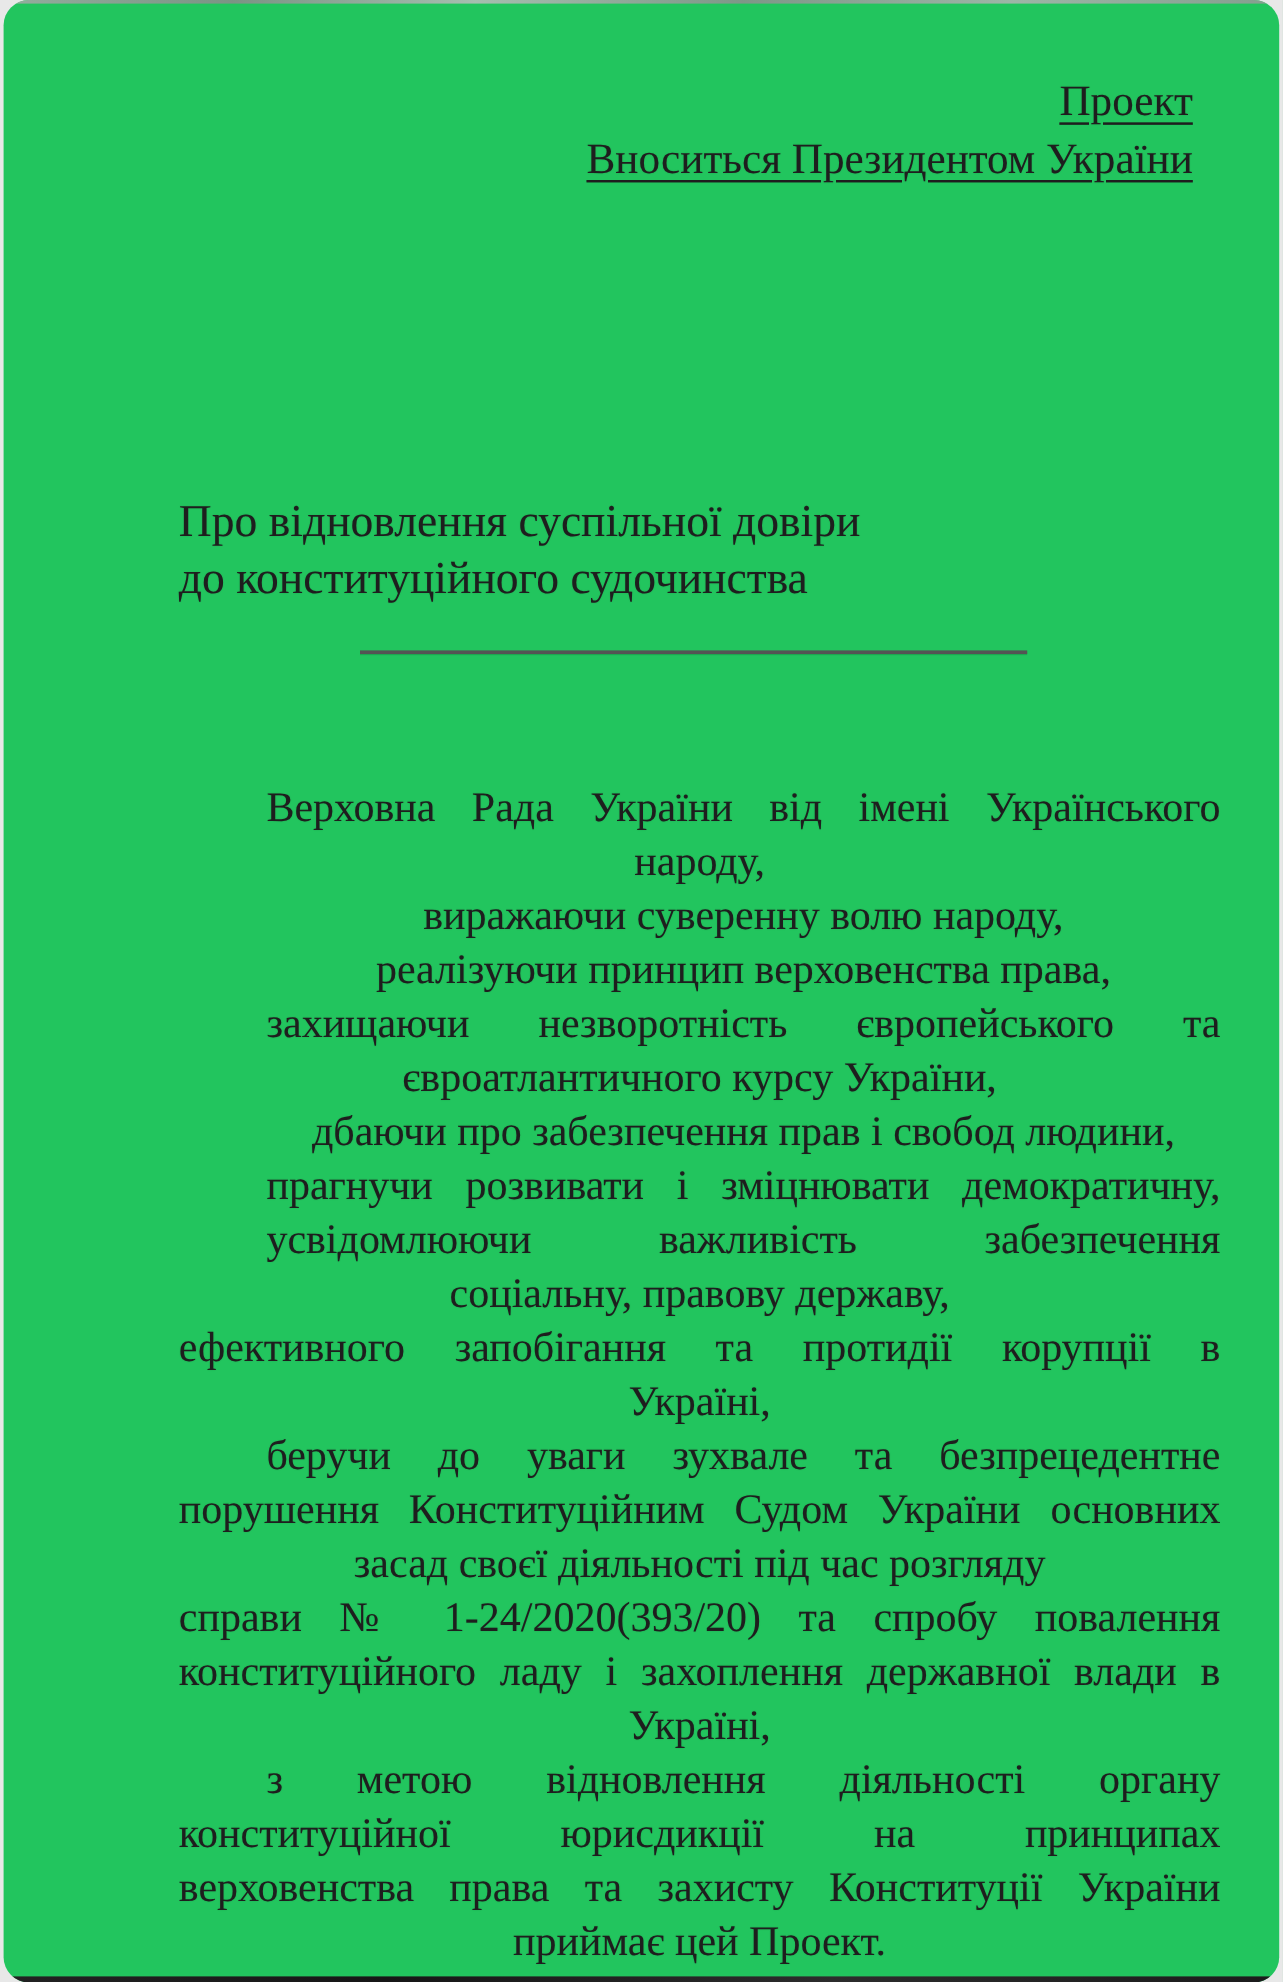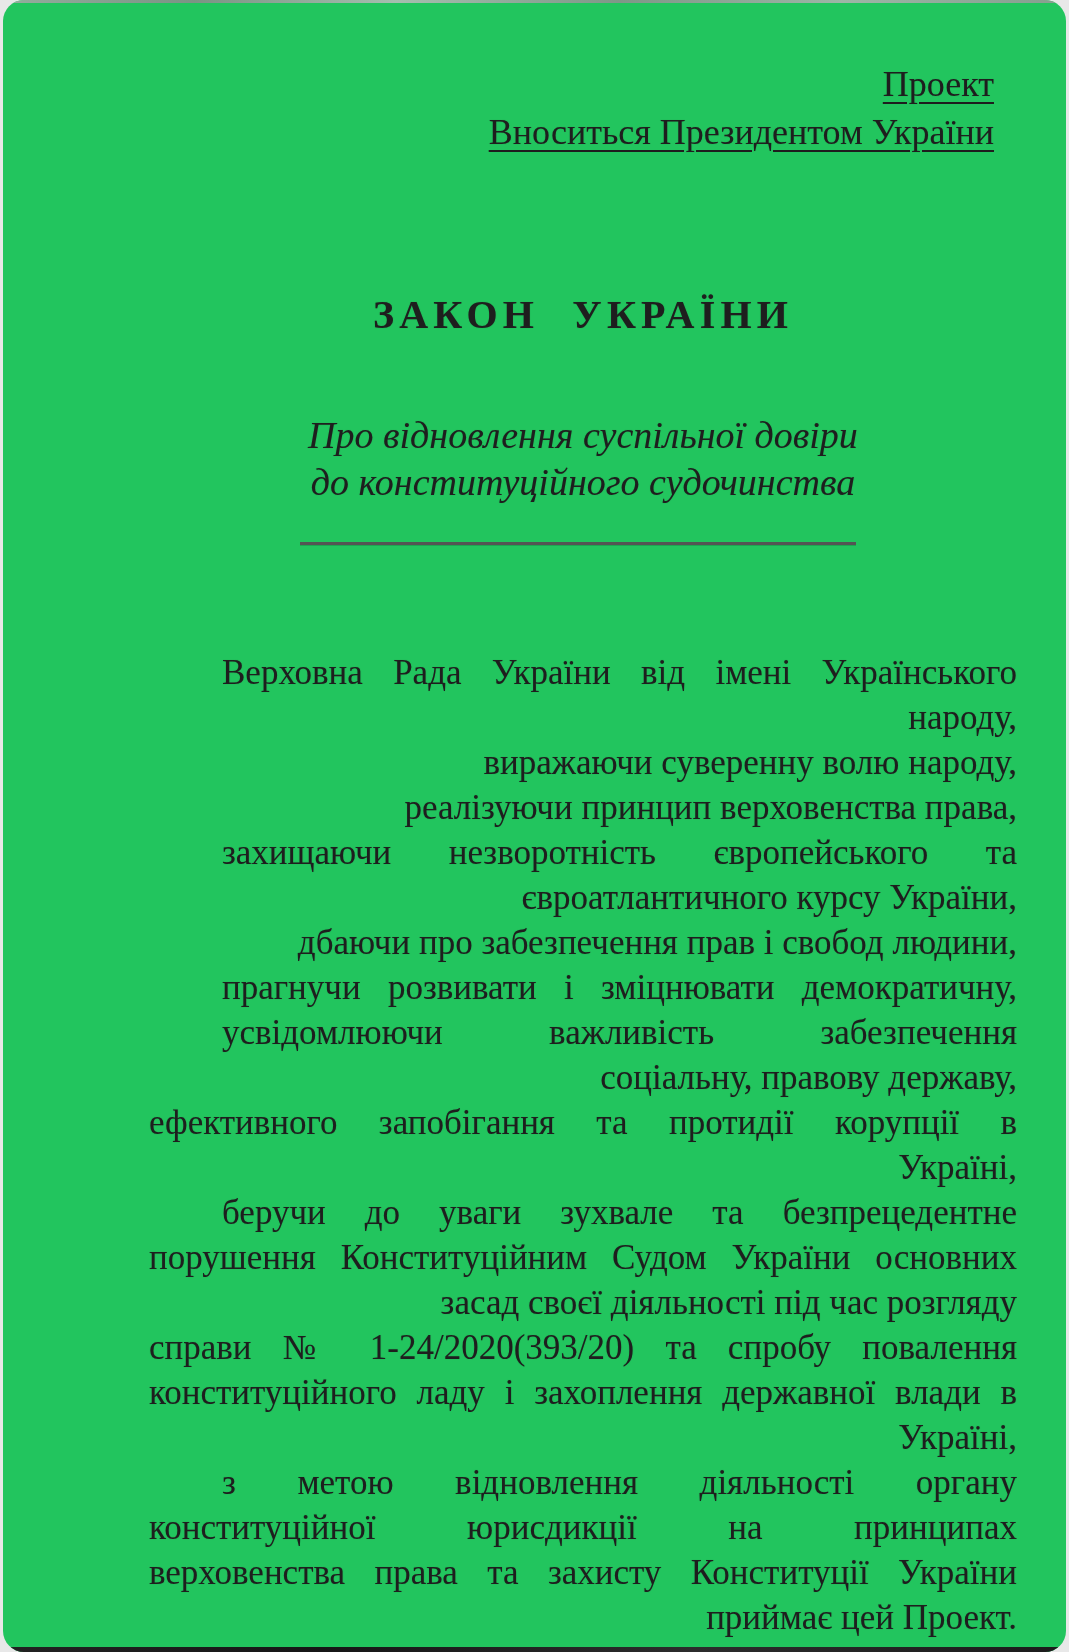--- a/index.html
+++ b/index.html
@@ -49,24 +49,23 @@
     letter-spacing: 0.13em;
     word-spacing: 0.45em;
     line-height: 44px;
     white-space: nowrap;
   }
   .doc-subtitle {
     position: absolute;
     top: 412px;
     left: 146px;
     width: 868px;
-    text-align: center;
+    text-align: left;
     font-size: 38px;
     line-height: 47px;
-    font-style: italic;
   }
   .divider {
     position: absolute;
     top: 542px;
     left: 297px;
     width: 556px;
     height: 3px;
     background: #545454;
     box-shadow: 0 1px 0 rgba(0,0,0,0.15);
   }
@@ -75,42 +74,41 @@
     top: 618px;
     left: 146px;
     width: 868px;
     font-size: 35px;
     line-height: 45px;
     margin-top: 32px;
   }
   .ln {
     height: 45px;
     overflow: hidden;
-    text-align: right;
+    text-align: center;
     white-space: normal;
   }
   .ln.ind { padding-left: 73px; }
   .ln.jst {
     text-align: justify;
     text-align-last: justify;
   }
 </style>
 </head>
 <body>
 
 <div class="page">
 
   <div class="edge-top"></div>
 
   <div class="doc-header">
     <span class="u-line">Проект</span>
     <span class="u-line">Вноситься Президентом України</span>
   </div>
 
-  <div class="doc-title">ЗАКОН УКРАЇНИ</div>
 
   <div class="doc-subtitle">
     <div>Про відновлення суспільної довіри</div>
     <div>до конституційного судочинства</div>
   </div>
 
   <div class="divider"></div>
 
   <div class="doc-body">
     <div class="ln ind jst">Верховна Рада України від імені Українського</div>

